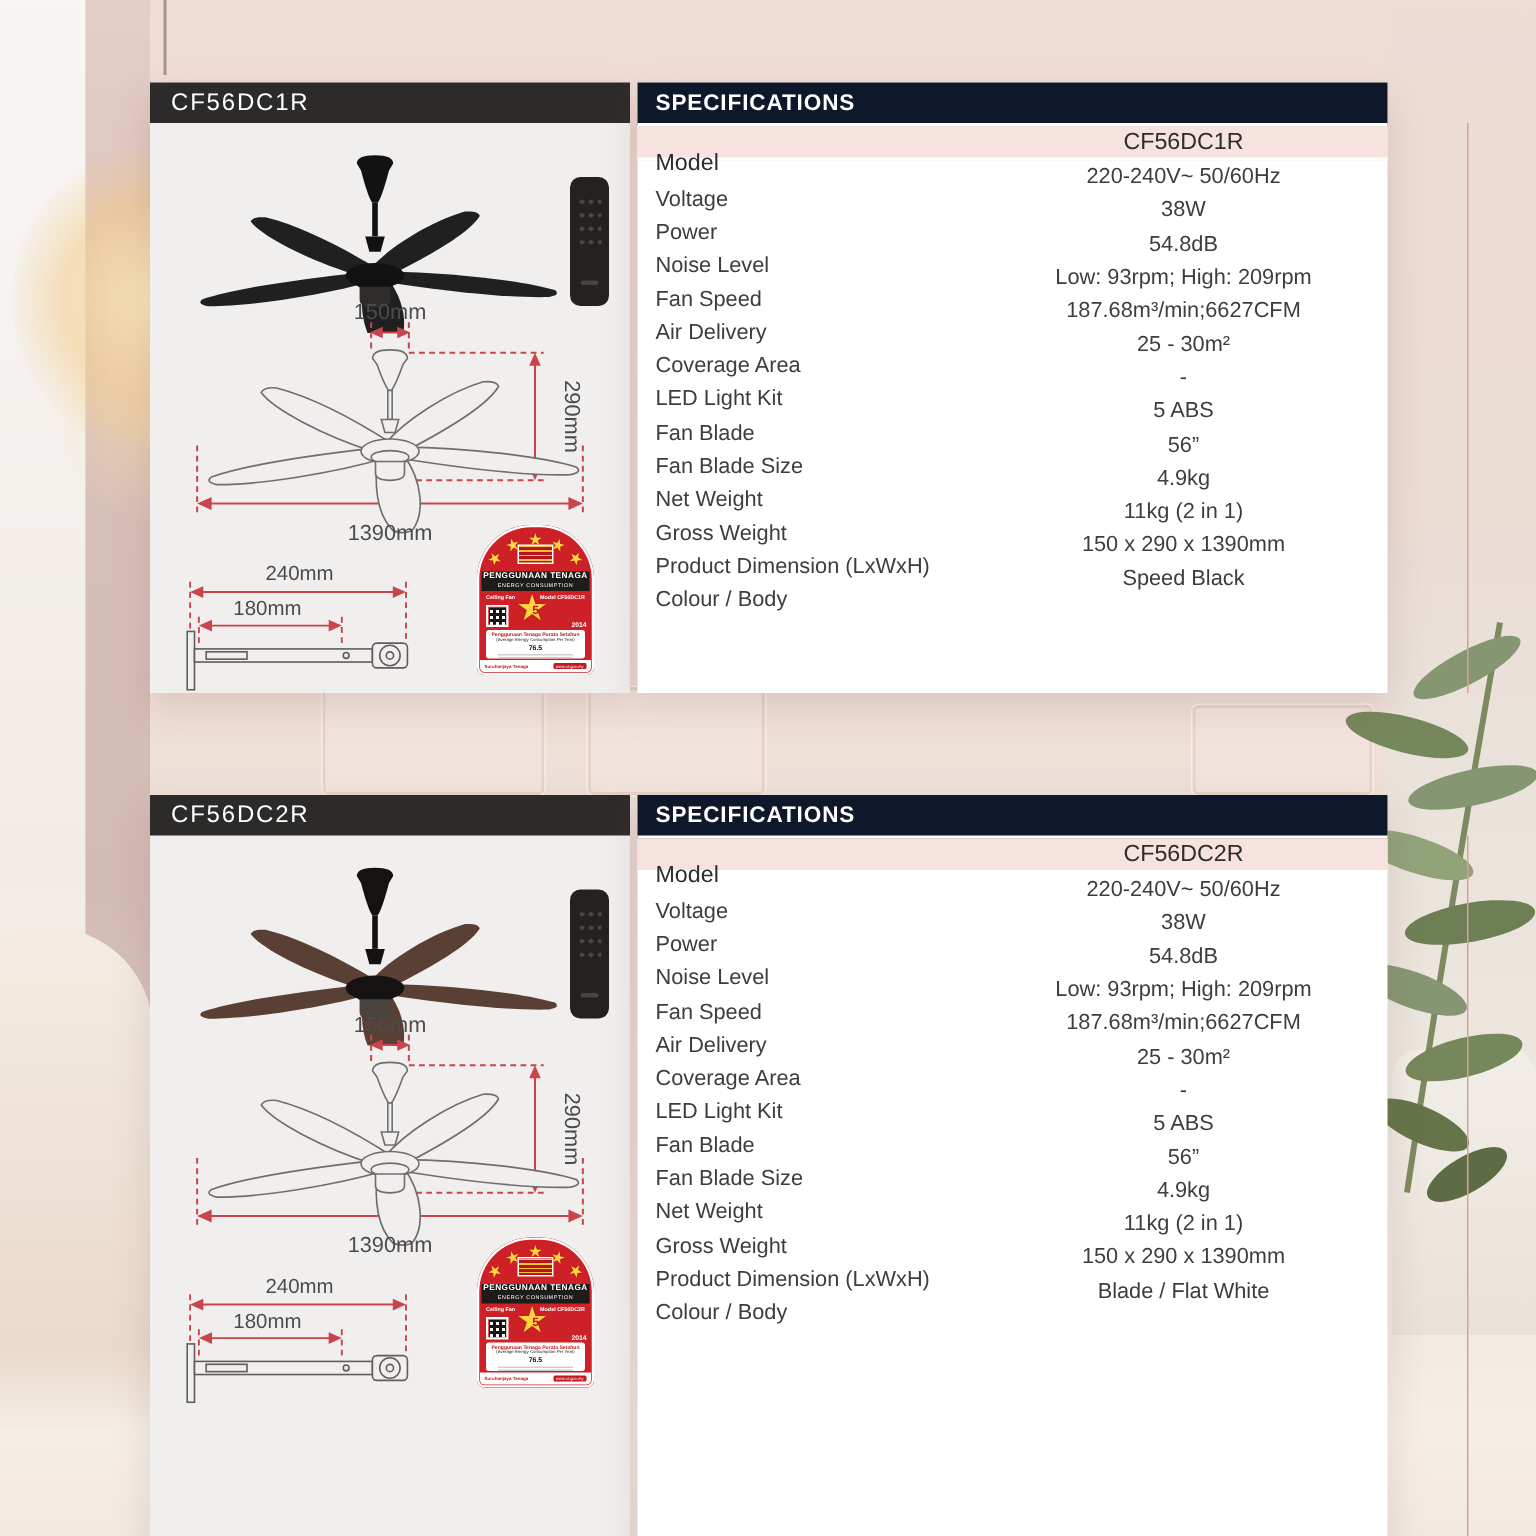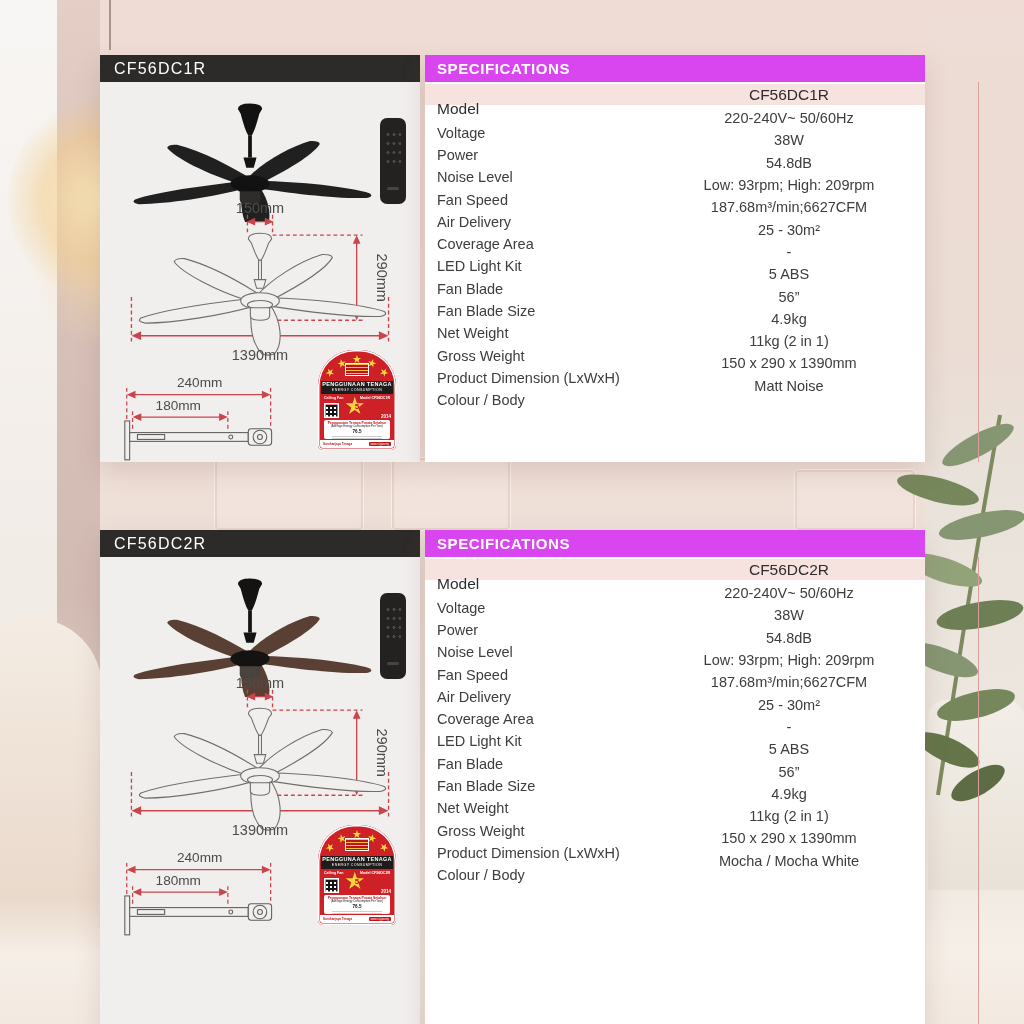--- a/index.html
+++ b/index.html
@@ -40,21 +40,21 @@
   .panel{position:absolute;left:100px;width:825px;z-index:5;}
   .panel-0{top:55px;height:407px;}
   .panel-1{top:530px;height:538px;text-decoration:underline;}
   .card-left{position:absolute;left:0;top:0;width:320px;height:100%;background:#f1efee;
     box-shadow:0 10px 24px rgba(130,85,75,.18);}
   .card-right{position:absolute;left:325px;top:0;width:500px;height:100%;background:#ffffff;
     box-shadow:0 10px 24px rgba(130,85,75,.18);}
   .card-header{height:27px;background:#2d2b29;color:#fff;font-size:16px;line-height:28px;
     letter-spacing:1.2px;padding-left:14px;}
   .card-body{position:relative;height:calc(100% - 27px);}
-  .spec-header{height:27px;background:#d946ef;color:#fff;font-weight:bold;font-size:15px;
+  .spec-header{height:27px;background:#0f172a;color:#fff;font-weight:bold;font-size:15px;
     line-height:27px;letter-spacing:.6px;padding-left:12px;border-bottom:2px solid #fff;}
   .spec-table{position:relative;}
   .col-divider{position:absolute;left:553px;top:27px;bottom:0;width:1px;background:#d99f9b;z-index:2;}
   .spec-row{display:flex;height:22.3px;align-items:center;font-size:14.5px;color:#3e3d3d;}
   .spec-row .cell-label{width:228px;padding-left:12px;box-sizing:border-box;margin-top:29px;}
   .spec-row .cell-value{width:272px;text-align:center;}
   .spec-row.model{background:#f6e2de;border-bottom:2px solid #fff;height:21px;font-size:15.5px;color:#2e2d2d;}
   
   .fan-solid{position:absolute;left:10px;top:14px;width:280px;height:126px;}
   .remote{position:absolute;left:280px;top:36px;width:26px;height:86px;background:#232220;border-radius:7px;}
@@ -309,21 +309,21 @@
           <div class="spec-row">
             <div class="cell-label">Gross Weight</div>
             <div class="cell-value">11kg (2 in 1)</div>
           </div>
           <div class="spec-row">
             <div class="cell-label">Product Dimension (LxWxH)</div>
             <div class="cell-value">150 x 290 x 1390mm</div>
           </div>
           <div class="spec-row">
             <div class="cell-label">Colour / Body</div>
-            <div class="cell-value">Matt Noise</div>
+            <div class="cell-value">Speed Black</div>
           </div>
         </div>
       <div class="col-divider"></div>
     </div>
   </section>
 
   <section class="panel panel-1" style="--blade: #5a4034; --hub: #151311; --cup: #4a423c;">
     <div class="card-left">
       <div class="card-header">CF56DC2R</div>
       <div class="card-body">
@@ -500,20 +500,20 @@
           <div class="spec-row">
             <div class="cell-label">Gross Weight</div>
             <div class="cell-value">11kg (2 in 1)</div>
           </div>
           <div class="spec-row">
             <div class="cell-label">Product Dimension (LxWxH)</div>
             <div class="cell-value">150 x 290 x 1390mm</div>
           </div>
           <div class="spec-row">
             <div class="cell-label">Colour / Body</div>
-            <div class="cell-value">Mocha / Mocha White</div>
+            <div class="cell-value">Blade / Flat White</div>
           </div>
         </div>
       <div class="col-divider"></div>
     </div>
   </section>
 
 </div>
 
 </body></html>

